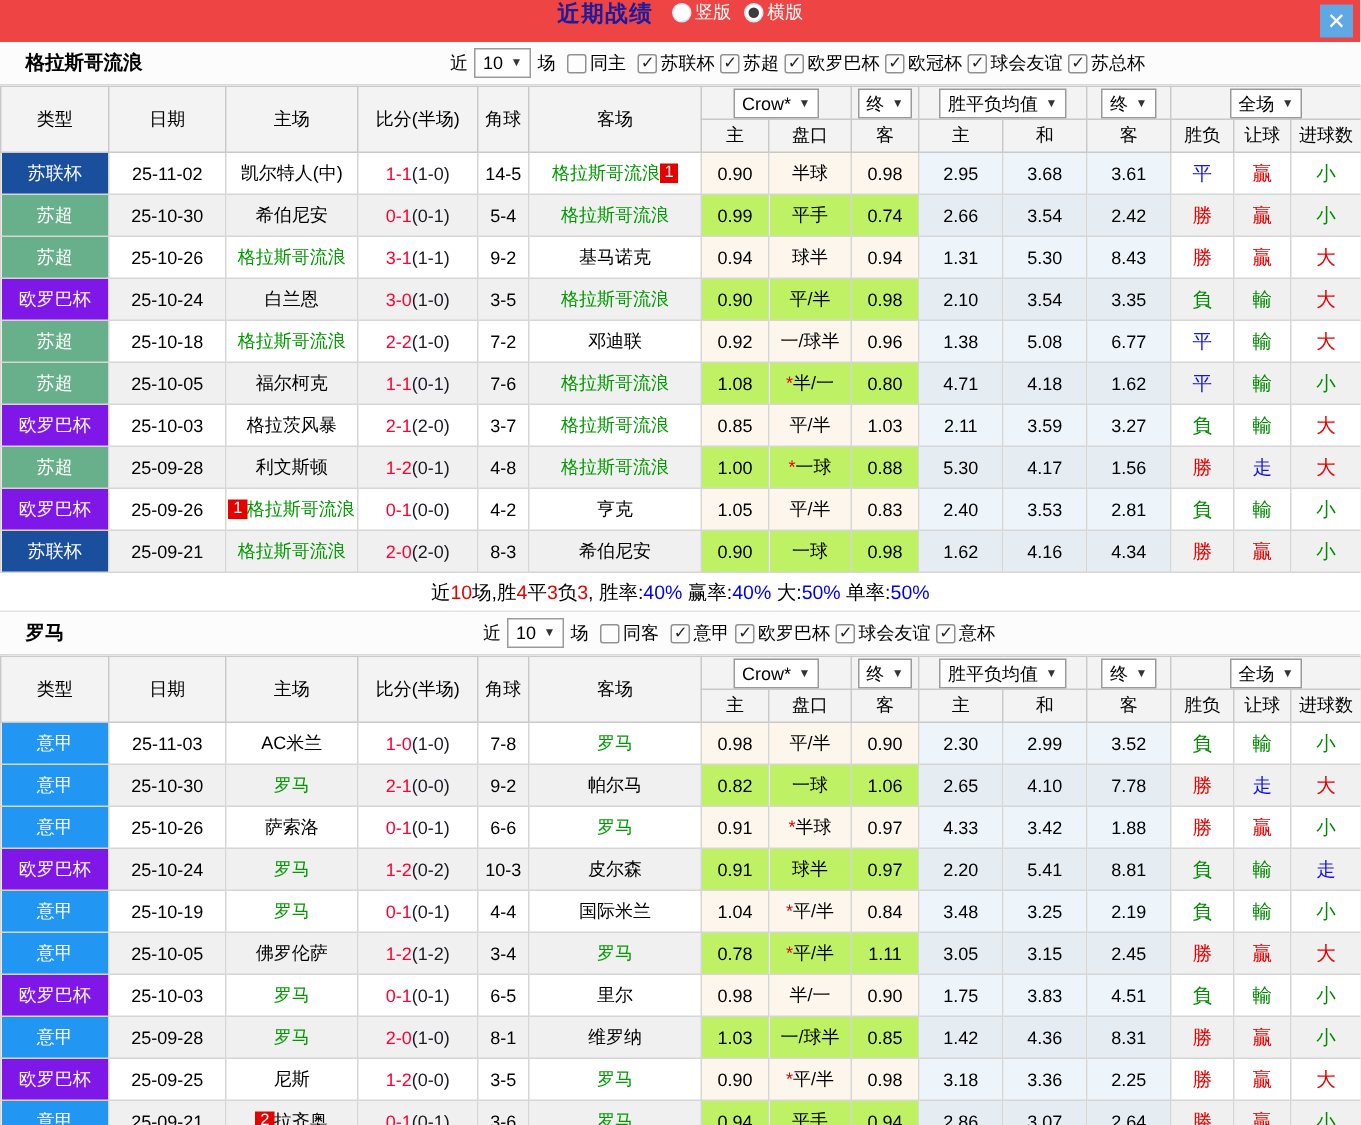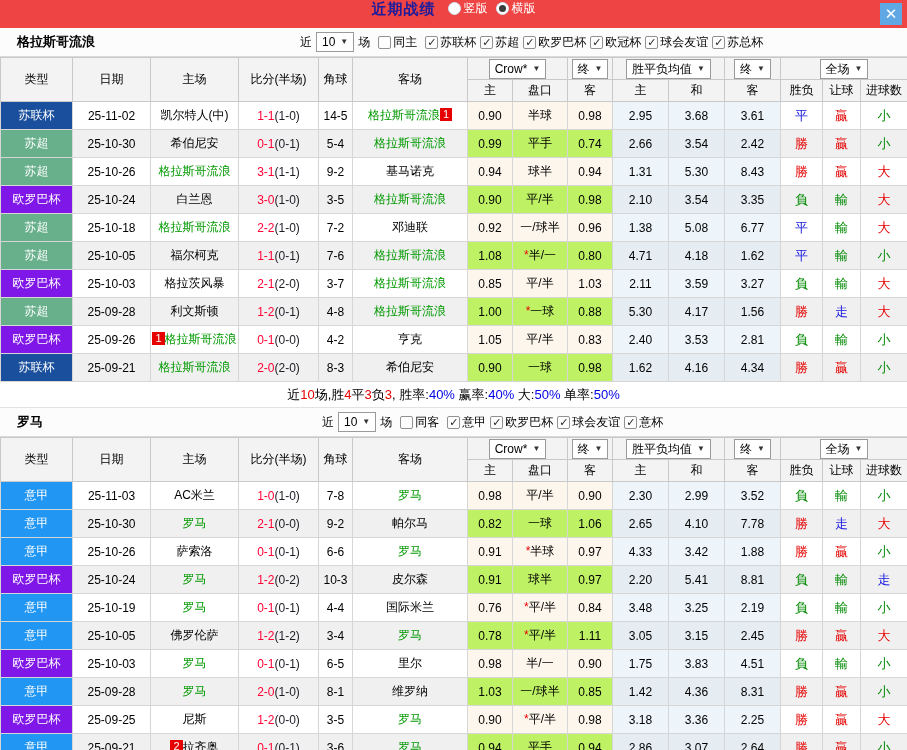--- a/index.html
+++ b/index.html
@@ -517,21 +517,21 @@
         <td class="plain res" style="color: rgb(0, 138, 0);">輸</td>
         <td class="plain res" style="color: rgb(21, 21, 224);">走</td>
       </tr>
       <tr class="odd">
         <td class="type" style="background: rgb(33, 150, 243);">意甲</td>
         <td class="plain">25-10-19</td>
         <td class="plain"><span style="color: rgb(0, 153, 0);">罗马</span></td>
         <td class="plain"><span class="ft">0-1</span><span class="ht">(0-1)</span></td>
         <td class="plain">4-4</td>
         <td class="plain"><span>国际米兰</span></td>
-        <td class="bg-ah">0.76</td>
+        <td class="bg-ah">1.04</td>
         <td class="bg-ah"><span class="star">*</span>平/半</td>
         <td class="bg-ah">0.84</td>
         <td class="bg-eu">3.48</td>
         <td class="bg-eu">3.25</td>
         <td class="bg-eu">2.19</td>
         <td class="plain res" style="color: rgb(0, 138, 0);">負</td>
         <td class="plain res" style="color: rgb(0, 138, 0);">輸</td>
         <td class="plain res" style="color: rgb(0, 138, 0);">小</td>
       </tr>
       <tr class="even">

